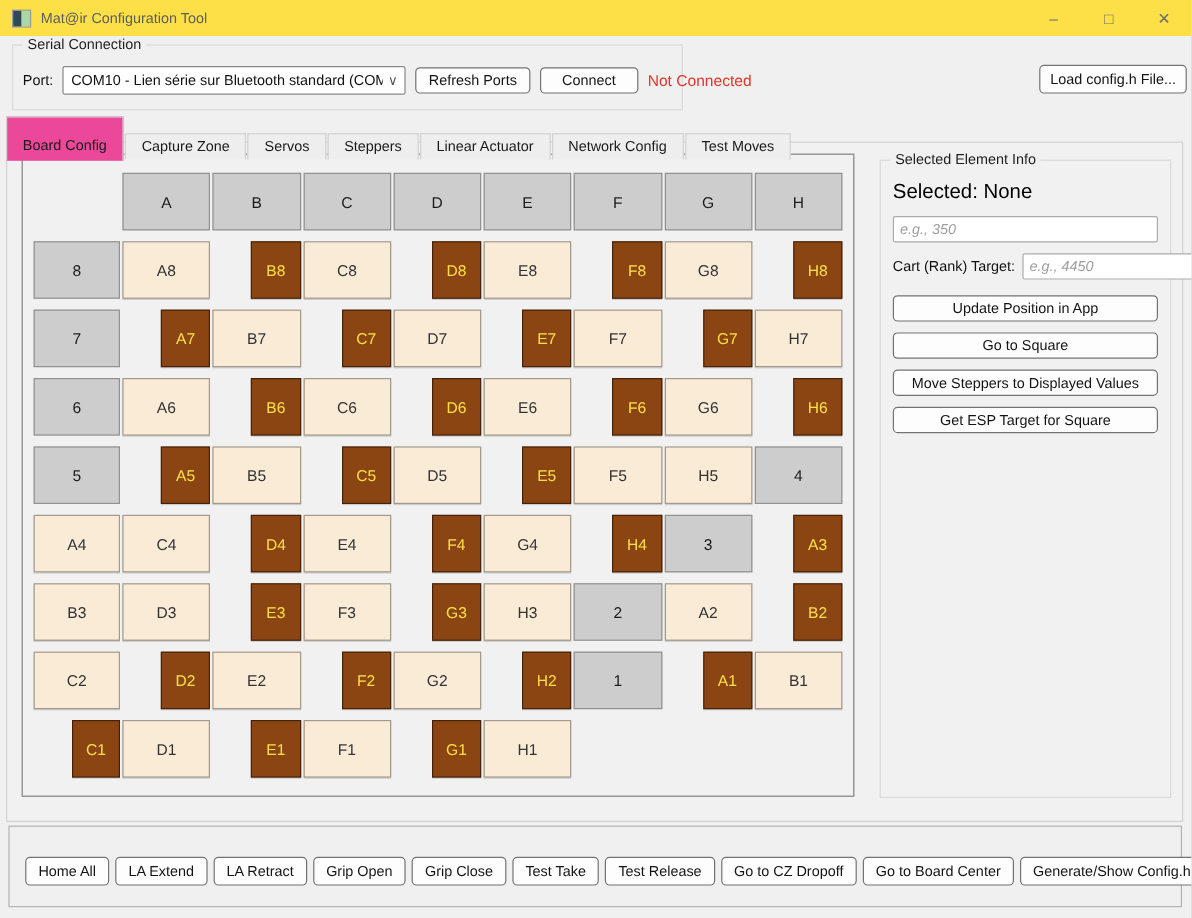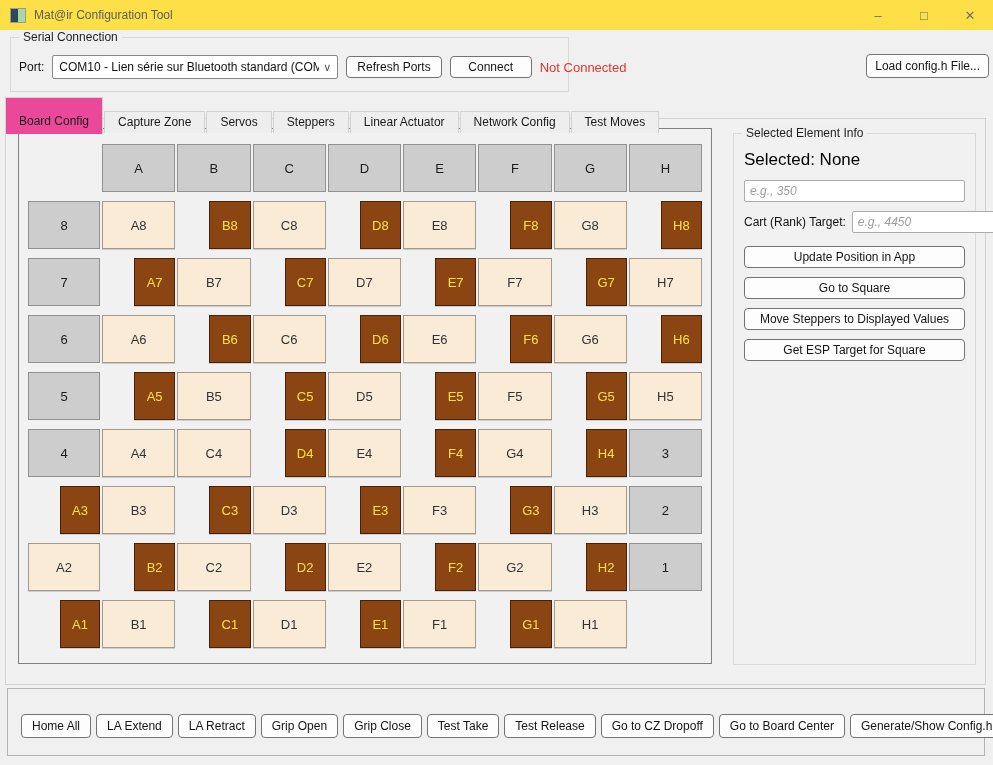--- a/index.html
+++ b/index.html
@@ -160,34 +160,32 @@
           <div class="sq dark">F6</div>
           <div class="sq light">G6</div>
           <div class="sq dark">H6</div>
           <div class="hdr-cell">5</div>
           <div class="sq dark">A5</div>
           <div class="sq light">B5</div>
           <div class="sq dark">C5</div>
           <div class="sq light">D5</div>
           <div class="sq dark">E5</div>
           <div class="sq light">F5</div>
-          <div class="sq dark">G5</div>
           <div class="sq light">H5</div>
           <div class="hdr-cell">4</div>
           <div class="sq light">A4</div>
           <div class="sq light">C4</div>
           <div class="sq dark">D4</div>
           <div class="sq light">E4</div>
           <div class="sq dark">F4</div>
           <div class="sq light">G4</div>
           <div class="sq dark">H4</div>
           <div class="hdr-cell">3</div>
           <div class="sq dark">A3</div>
           <div class="sq light">B3</div>
-          <div class="sq dark">C3</div>
           <div class="sq light">D3</div>
           <div class="sq dark">E3</div>
           <div class="sq light">F3</div>
           <div class="sq dark">G3</div>
           <div class="sq light">H3</div>
           <div class="hdr-cell">2</div>
           <div class="sq light">A2</div>
           <div class="sq dark">B2</div>
           <div class="sq light">C2</div>
           <div class="sq dark">D2</div>

